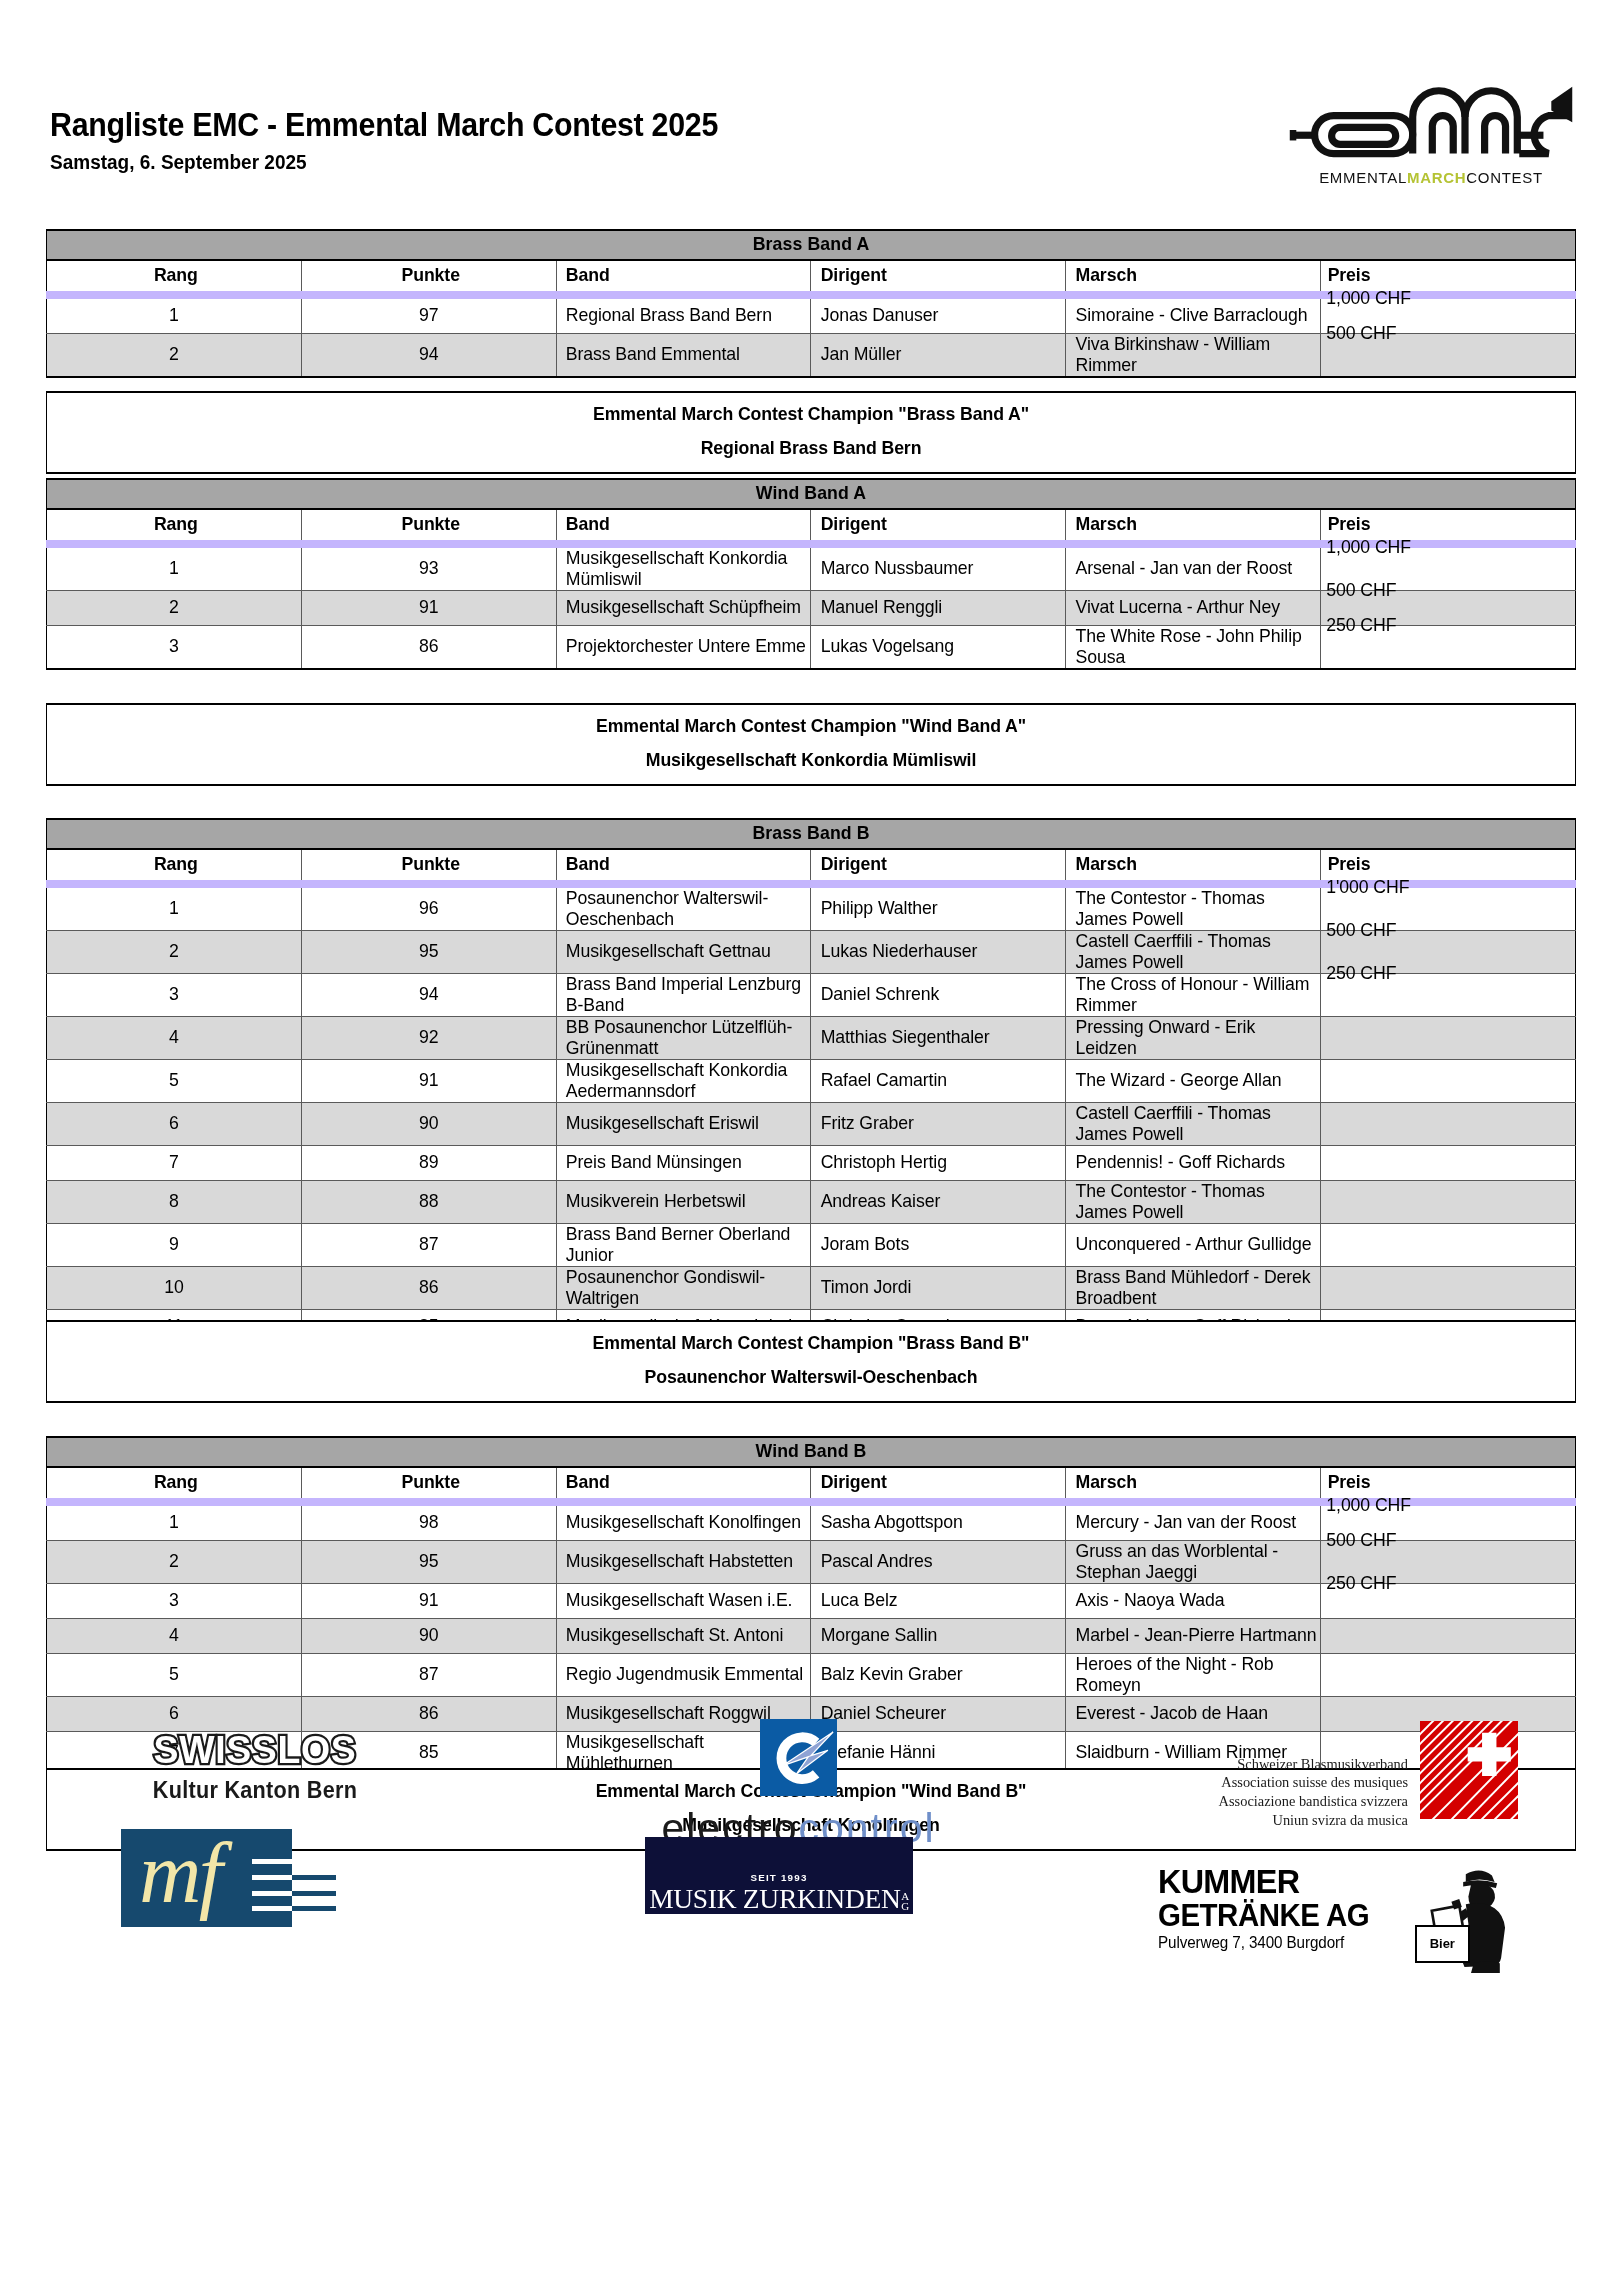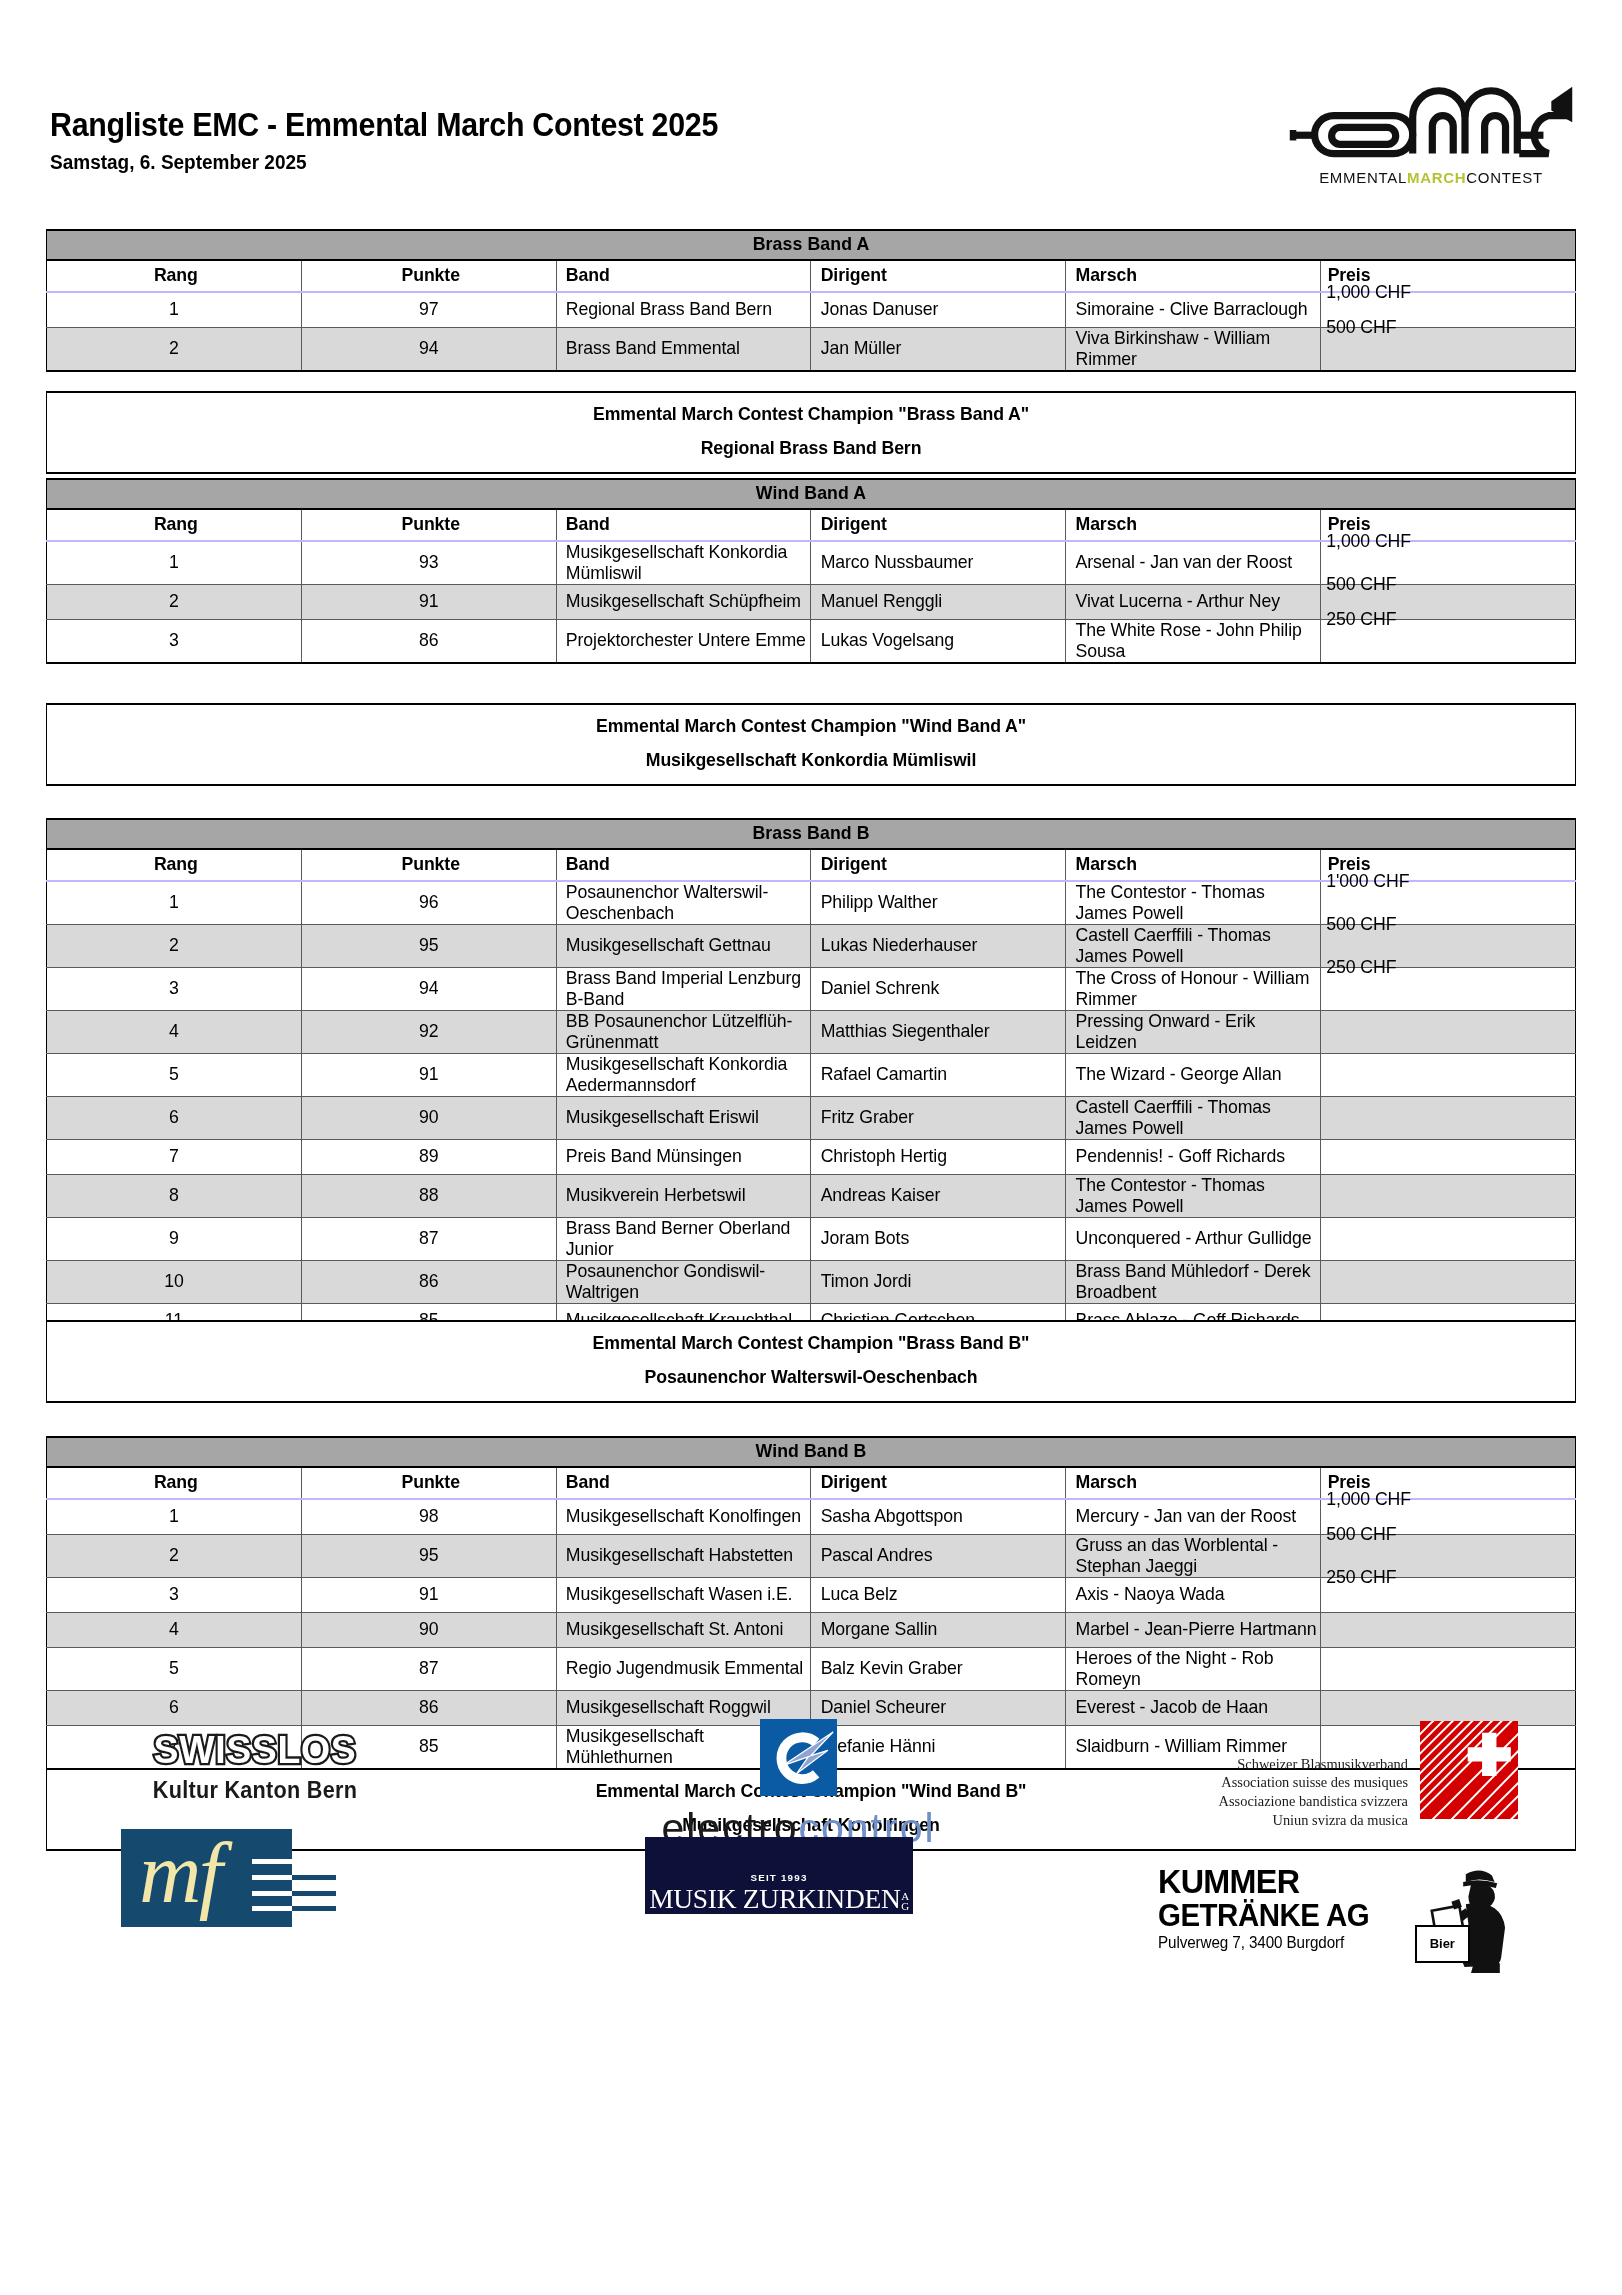--- a/index.html
+++ b/index.html
@@ -98,21 +98,21 @@
     border-left: 1.3px solid #000;
     border-right: 1.3px solid #000;
     border-bottom: 2px solid #000;
     letter-spacing: 0.1px;
   }
   .col-header td {
     height: 30px;
     font-size: 17.7px;
     font-weight: bold;
     background: #ffffff;
-    border-bottom: 2px solid #c4b5fd;
+    border-bottom: 8px solid #c4b5fd;
     padding-left: 5.2px;
     letter-spacing: -0.1px;
   }
   .col-header td.c-rang,
   .col-header td.c-punkte {
     padding-left: 3.9px;
   }
   .col-header td.c-preis {
     padding-left: 6.5px;
   }

